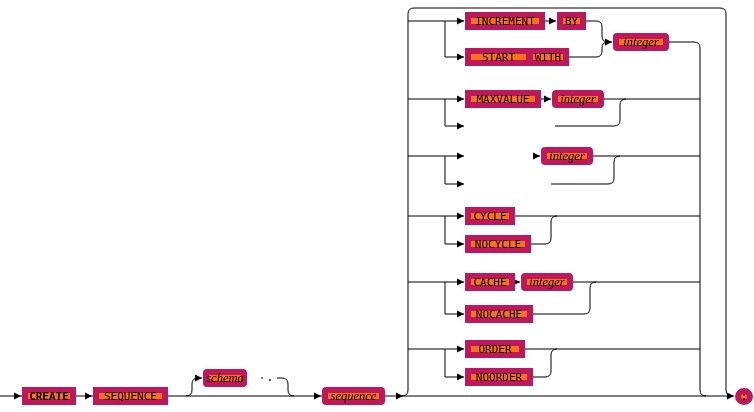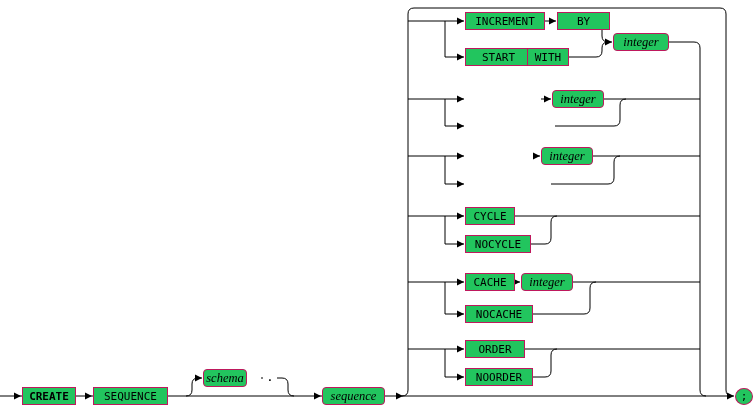--- a/index.html
+++ b/index.html
@@ -3,21 +3,21 @@
 <meta charset="utf-8">
 <style>
   * { margin:0; padding:0; box-sizing:border-box; }
   html,body { background:#ffffff; }
   body { font-family:"Liberation Sans", sans-serif; }
   .stage { position:relative; width:754px; height:412px; background:#ffffff; overflow:hidden; }
   .stage svg { position:absolute; left:0; top:0; }
   .node {
     position:absolute; height:18px;
     display:flex; align-items:center; justify-content:center;
-    background:#22c55e; border:1px solid #be185d; color:#000;
+    background:#f97316; border:6px solid #be185d; color:#000;
     white-space:nowrap;
   }
   .kw  { font-family:"DejaVu Sans Mono","Liberation Mono",monospace; font-size:11px; }
   .var { border-radius:4px; font-family:"Liberation Serif",serif; font-style:italic; font-size:12.5px; }
   .term{ border-radius:50%; font-family:"DejaVu Sans Mono",monospace; font-size:11px; }
   .dot {
     position:absolute; width:14px; height:16px;
     display:flex; align-items:flex-end; justify-content:center;
     font-family:"DejaVu Sans Mono",monospace; font-size:13px; color:#000;
   }
@@ -113,25 +113,26 @@
   </svg>
 
   <div class="node kw" style="left:22px;  top:387px; width:54px;font-weight:bold;">CREATE</div>
   <div class="node kw" style="left:93px;  top:387px; width:75px;">SEQUENCE</div>
   <div class="node var" style="left:203px; top:369px; width:44px;">schema</div>
   <div class="dot" style="left:263px; top:368px;">.</div>
   <div class="node var" style="left:322px; top:387px; width:63px;">sequence</div>
   <div class="node term" style="left:735px; top:388px; width:18px; height:17px;">;</div>
 
   <div class="node kw" style="left:465px; top:12px;  width:80px;">INCREMENT</div>
-  <div class="node kw" style="left:557px; top:12px;  width:53px;">BY</div>
+  <div class="node kw" style="left:557px; top:12px;  width:29px;">BY</div>
   <div class="node var" style="left:613px; top:33px;  width:56px;">integer</div>
   <div class="node kw" style="left:465px; top:48px;  width:67px;">START</div>
   <div class="node kw" style="left:527px; top:48px;  width:42px;">WITH</div>
 
+  <div class="node kw" style="left:465px; top:90px;  width:76px;">MAXVALUE</div>
   <div class="node var" style="left:552px; top:90px;  width:52px;">integer</div>
 
   <div class="node var" style="left:541px; top:147px; width:52px;">integer</div>
 
   <div class="node kw" style="left:465px; top:207px; width:50px;">CYCLE</div>
   <div class="node kw" style="left:465px; top:235px; width:66px;">NOCYCLE</div>
 
   <div class="node kw" style="left:465px; top:273px; width:50px;">CACHE</div>
   <div class="node var" style="left:521px; top:273px; width:52px;">integer</div>
   <div class="node kw" style="left:465px; top:305px; width:68px;">NOCACHE</div>

